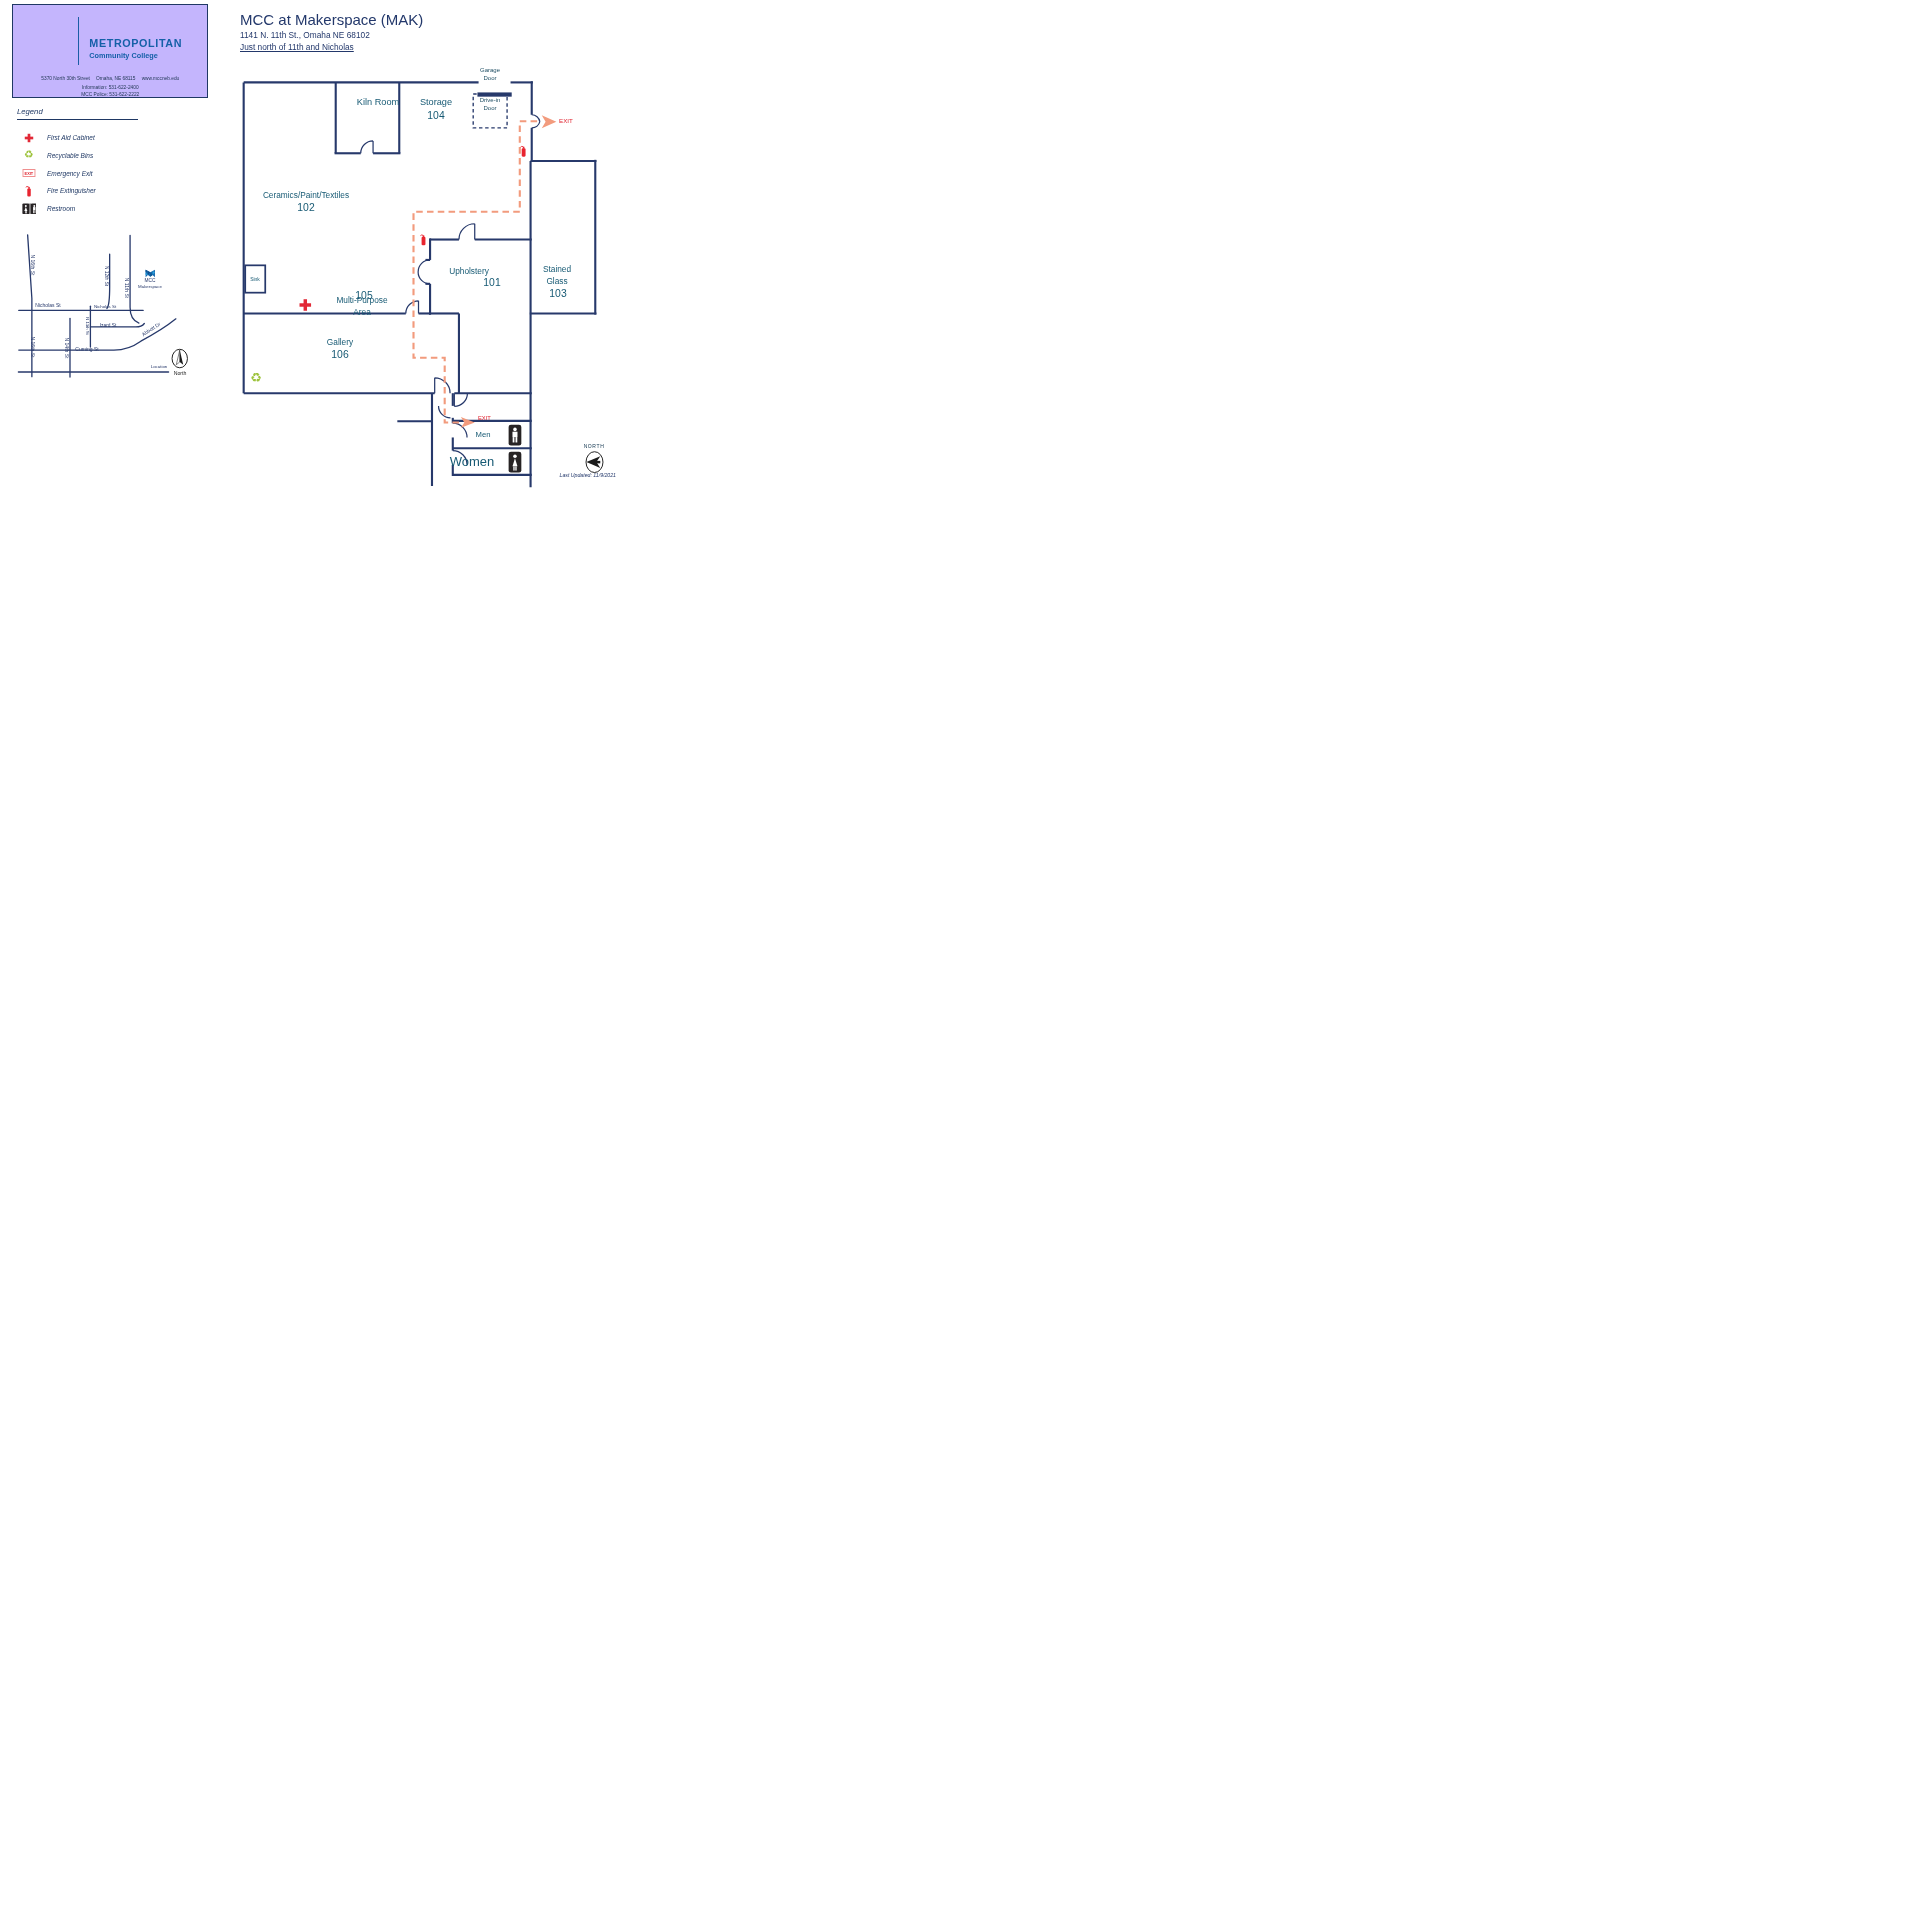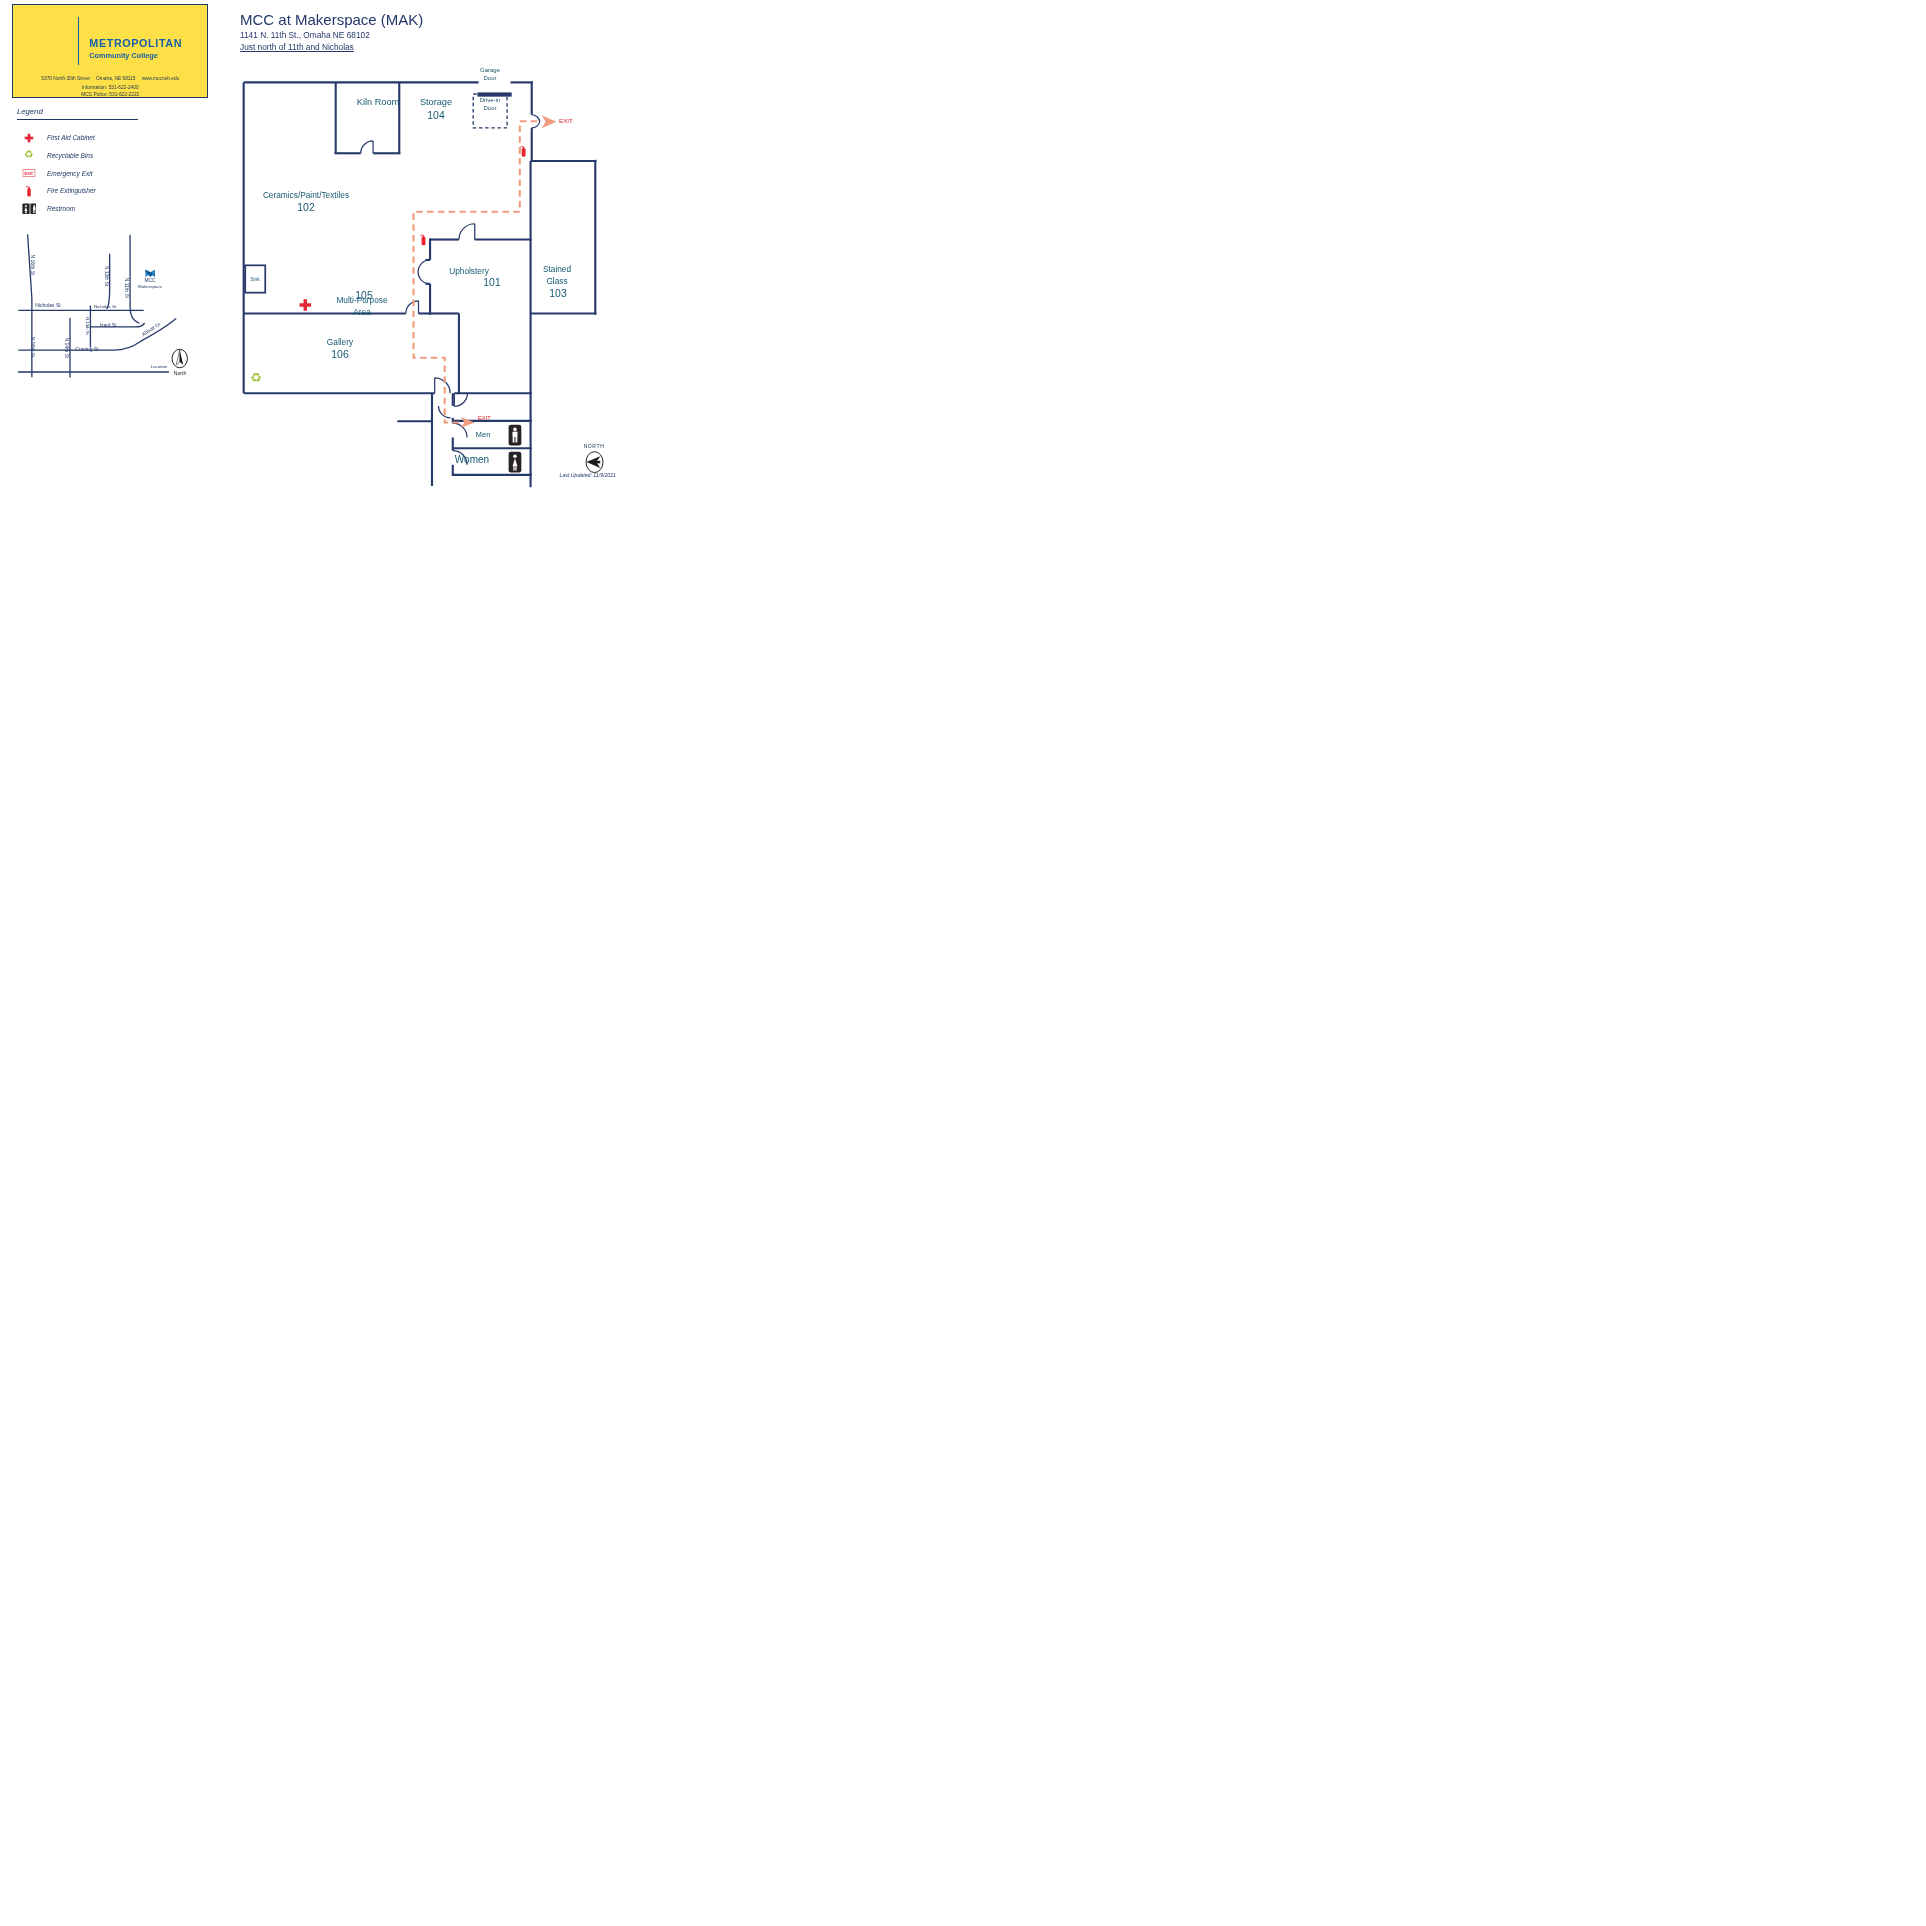--- a/index.html
+++ b/index.html
@@ -1,19 +1,19 @@
 <!DOCTYPE html>
 <html style="font-size:6.2px"><head>
 <meta charset="utf-8">
 <style>
   html,body{margin:0;padding:0;background:#ffffff;}
   body{width:636px;height:491px;position:relative;font-family:"Liberation Sans",sans-serif;overflow:hidden;}
   .abs{position:absolute;}
   
-  .hbox{position:absolute;left:12.3px;top:4.2px;width:194px;height:92px;border:1.2px solid #1f3864;background:#fde047;}
+  .hbox{position:absolute;left:12.3px;top:4.2px;width:194px;height:92px;border:1.2px solid #1f3864;background:#c4b5fd;}
   .hdivider{position:absolute;left:65px;top:11.6px;width:1.2px;height:48px;background:#1b5da5;}
   .brand{position:absolute;left:76px;top:32px;font-size:10.8px;font-weight:700;letter-spacing:0.6px;color:#1560a8;}
   .brandsub{position:absolute;left:76px;top:46px;font-size:7.3px;font-weight:700;color:#1560a8;}
   .addrline{position:absolute;left:0;top:71px;width:100%;display:flex;justify-content:center;gap:6.2px;font-size:4.8px;color:#1f3552;}
   .infoline{position:absolute;left:0;top:80px;width:100%;text-align:center;font-size:4.8px;color:#1f3552;}
   .policeline{position:absolute;left:0;top:87px;width:100%;text-align:center;font-size:4.8px;color:#1f3552;}
   
   .title-main{position:absolute;left:240px;top:10.8px;font-size:15px;font-weight:500;color:#23386b;}
   .title-addr{position:absolute;left:240px;top:30px;font-size:8.3px;color:#23386b;}
   .title-note{position:absolute;left:240px;top:42px;font-size:8.3px;color:#23386b;text-decoration:underline;}
@@ -255,21 +255,21 @@
 <div class="fp" style="left:255px;top:276px;font-size:5px;">Sink</div>
 <div class="fp fpw" style="left:362px;top:266px;width:66px;font-size:8.3px;line-height:12px;margin-top:28px;">Multi-Purpose Area</div>
 <div class="fp" style="left:364px;top:290px;font-size:10.4px;">105</div>
 <div class="fp" style="left:340px;top:337px;font-size:8.3px;">Gallery</div>
 <div class="fp" style="left:340px;top:349px;font-size:10.4px;">106</div>
 <div class="fp" style="left:469px;top:266px;font-size:8.3px;">Upholstery</div>
 <div class="fp" style="left:469px;top:277px;font-size:10.4px;margin-left:23px;">101</div>
 <div class="fp fpw" style="left:557px;top:263px;width:39px;font-size:8.3px;line-height:12px;">Stained Glass</div>
 <div class="fp" style="left:558px;top:288px;font-size:10.4px;">103</div>
 <div class="fp" style="left:483px;top:430px;font-size:7.7px;">Men</div>
-<div class="fp" style="left:472px;top:454px;font-size:10px;">Women</div>
+<div class="fp" style="left:472px;top:454px;font-size:13px;">Women</div>
 <div class="exittxt" style="left:559px;top:117px;font-size:6.2px;">EXIT</div>
 <div class="exittxt" style="left:478px;top:415px;font-size:5.8px;">EXIT</div>
 <div class="northbr">NORTH</div>
 <div class="recycle abs" style="left:250px;top:371px;font-size:13px;">♻</div>
 
 <div class="strot" style="left:33px;top:265px;font-size:5px;">N 16th St</div>
 <div class="strot" style="left:33px;top:347px;font-size:5px;">N 16th St</div>
 <div class="strot" style="left:67px;top:348px;font-size:5px;">N 14th St</div>
 <div class="strot" style="left:87px;top:326px;font-size:4.2px;">N 13th St</div>
 <div class="strot" style="left:106px;top:276px;font-size:4.8px;">N 12th St</div>

